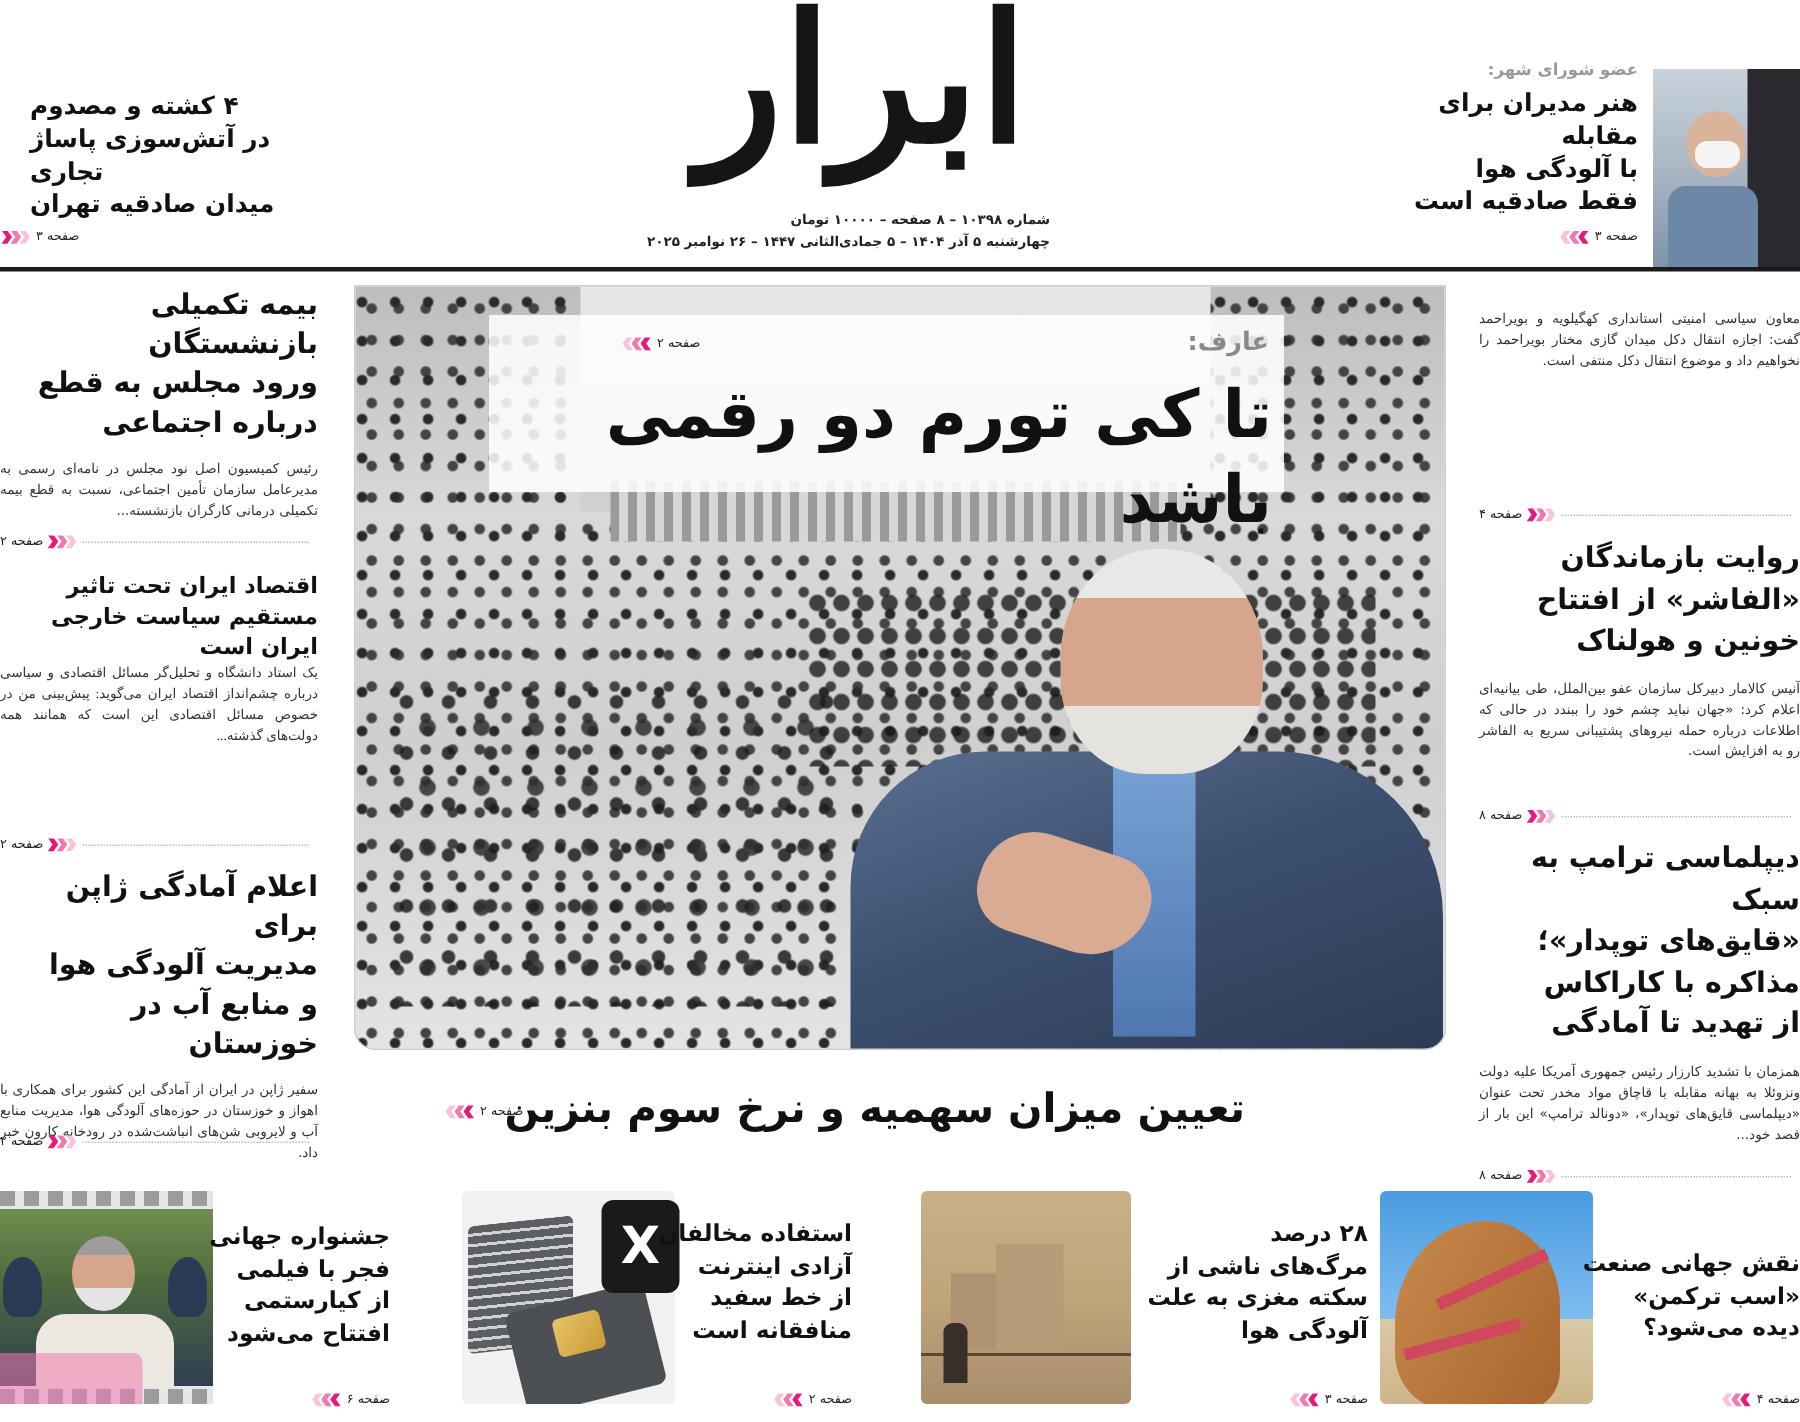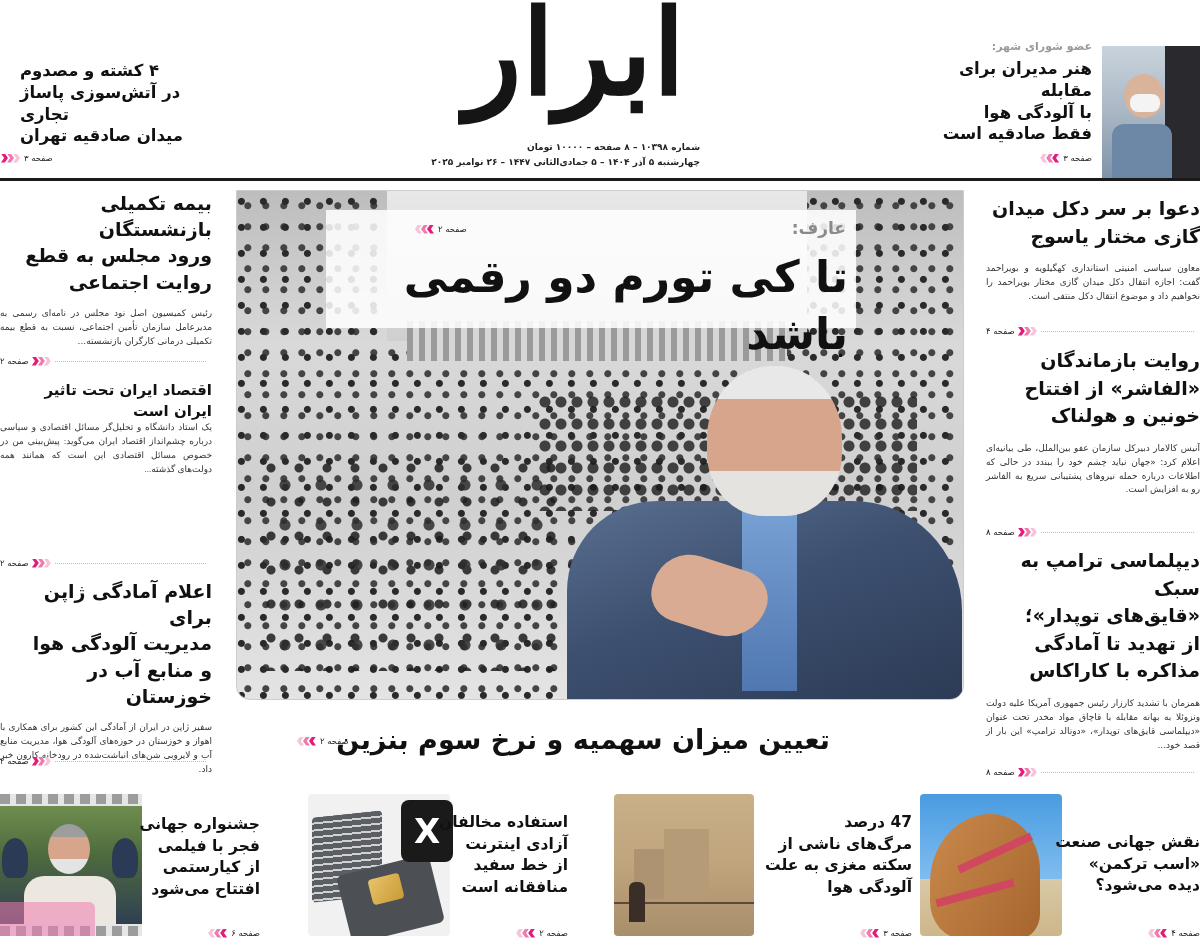--- a/index.html
+++ b/index.html
@@ -81,37 +81,38 @@
 </div>
 
 <div class="abs rule" style="left:0; top:178px; width:1200px; height:3px;"></div>
 
 <div class="abs" style="left:0; top:190px; width:212px;">
 
   <div style="height:190px; position:relative;">
     <div class="hl" style="font-size:19px; line-height:1.38;">
       <div>بیمه تکمیلی بازنشستگان</div>
       <div>ورود مجلس به قطع</div>
-      <div>روایت اجتماعی</div>
+      <div>درباره اجتماعی</div>
     </div>
     <div class="lead" style="margin-top:12px;">رئیس کمیسیون اصل نود مجلس در نامه‌ای رسمی به مدیرعامل سازمان تأمین اجتماعی، نسبت به قطع بیمه تکمیلی درمانی کارگران بازنشسته...</div>
     <div class="abs pageref" style="left:0; right:0; top:166px; flex-direction:row-reverse; justify-content:flex-end;">
       <span>صفحه ۲</span>
       <span class="chev right">
           <span class="c1"></span>
           <span class="c2"></span>
           <span class="c3"></span>
         </span>
       <span class="dotline"></span>
     </div>
   </div>
 
   <div style="height:198px; position:relative;">
     <div class="hl" style="font-size:15px; line-height:1.38;">
       <div>اقتصاد ایران تحت تاثیر</div>
+      <div>مستقیم سیاست خارجی</div>
       <div>ایران است</div>
     </div>
     <div class="lead" style="margin-top:0;font-family:Liberation Serif, serif;">یک استاد دانشگاه و تحلیل‌گر مسائل اقتصادی و سیاسی درباره چشم‌انداز اقتصاد ایران می‌گوید: پیش‌بینی من در خصوص مسائل اقتصادی این است که همانند همه دولت‌های گذشته...</div>
     <div class="abs pageref" style="left:0; right:0; top:178px; flex-direction:row-reverse; justify-content:flex-end;">
       <span>صفحه ۲</span>
       <span class="chev right">
           <span class="c1"></span>
           <span class="c2"></span>
           <span class="c3"></span>
         </span>
@@ -134,24 +135,20 @@
           <span class="c3"></span>
         </span>
       <span class="dotline"></span>
     </div>
   </div>
 </div>
 
 <div class="abs" style="left:986px; top:195px; width:214px;">
 
   <div style="height:152px; position:relative;">
-    <div class="hl" style="font-size:19px; line-height:1.45;">
-      <div>دعوا بر سر دکل میدان</div>
-      <div>گازی مختار یاسوج</div>
-    </div>
     <div class="lead" style="margin-top:12px;">معاون سیاسی امنیتی استانداری کهگیلویه و بویراحمد گفت: اجازه انتقال دکل میدان گازی مختار بویراحمد را نخواهیم داد و موضوع انتقال دکل منتفی است.</div>
     <div class="abs pageref" style="left:0; right:0; top:131px; flex-direction:row-reverse; justify-content:flex-end;">
       <span>صفحه ۴</span>
       <span class="chev right">
           <span class="c1"></span>
           <span class="c2"></span>
           <span class="c3"></span>
         </span>
       <span class="dotline"></span>
     </div>
@@ -172,22 +169,22 @@
           <span class="c3"></span>
         </span>
       <span class="dotline"></span>
     </div>
   </div>
 
   <div style="height:240px; position:relative;">
     <div class="hl" style="font-size:19px; line-height:1.45;">
       <div>دیپلماسی ترامپ به سبک</div>
       <div>«قایق‌های توپدار»؛</div>
+      <div>مذاکره با کاراکاس</div>
       <div>از تهدید تا آمادگی</div>
-      <div>مذاکره با کاراکاس</div>
     </div>
     <div class="lead" style="margin-top:12px;">همزمان با تشدید کارزار رئیس جمهوری آمریکا علیه دولت ونزوئلا به بهانه مقابله با قاچاق مواد مخدر تحت عنوان «دیپلماسی قایق‌های توپدار»، «دونالد ترامپ» این بار از قصد خود...</div>
     <div class="abs pageref" style="left:0; right:0; top:220px; flex-direction:row-reverse; justify-content:flex-end;">
       <span>صفحه ۸</span>
       <span class="chev right">
           <span class="c1"></span>
           <span class="c2"></span>
           <span class="c3"></span>
         </span>
       <span class="dotline"></span>
@@ -263,21 +260,21 @@
   </div>
 
   <div class="abs" style="left:612px; top:0; width:300px; height:158px;">
     <div class="abs photo" style="left:2px; top:4px; width:140px; height:142px; background:linear-gradient(180deg,#c9b089 0%,#bfa47c 50%,#a88e6a 100%);" aria-label="polluted-city-skyline-photo">
       <div class="abs" style="left:50px; top:35px; width:45px; height:70px; background:#b59b76;"></div>
       <div class="abs" style="left:20px; top:55px; width:30px; height:50px; background:#ad9371;"></div>
       <div class="abs" style="left:0; top:108px; width:140px; height:2px; background:#5a4a38;"></div>
       <div class="abs" style="left:15px; top:88px; width:16px; height:40px; border-radius:6px 6px 0 0; background:#3a2f28;"></div>
     </div>
     <div class="abs hl" style="right:0; top:22px; font-size:15.5px; line-height:1.4;">
-      <div>47 درصد</div>
+      <div>۲۸ درصد</div>
       <div>مرگ‌های ناشی از</div>
       <div>سکته مغزی به علت</div>
       <div>آلودگی هوا</div>
     </div>
     <div class="abs pageref" style="right:0; top:138px;">
       <span>صفحه ۳</span>
       <span class="chev">
           <span class="c3"></span>
           <span class="c2"></span>
           <span class="c1"></span>

